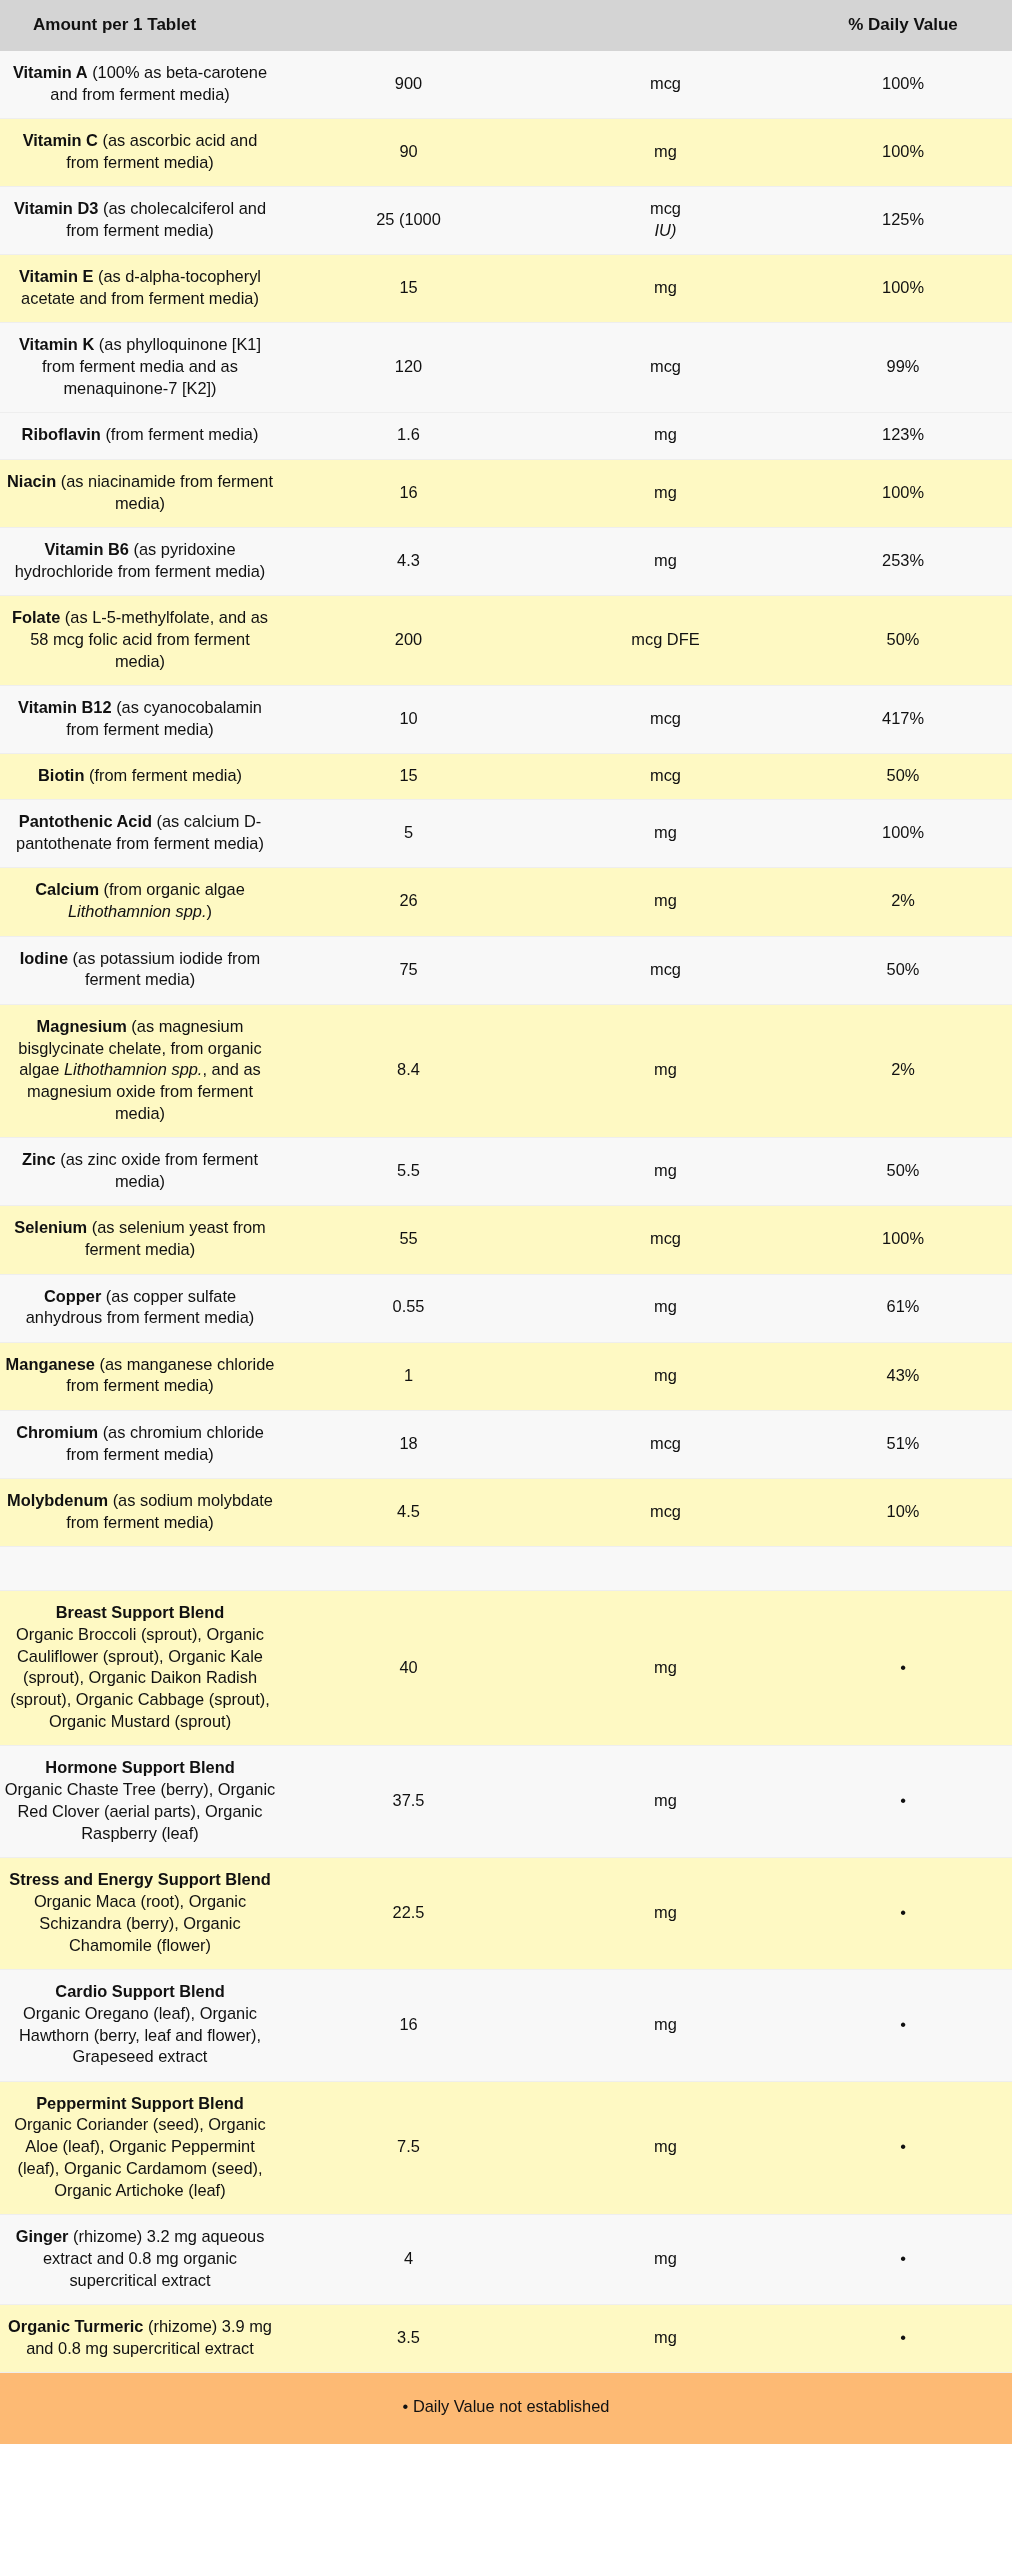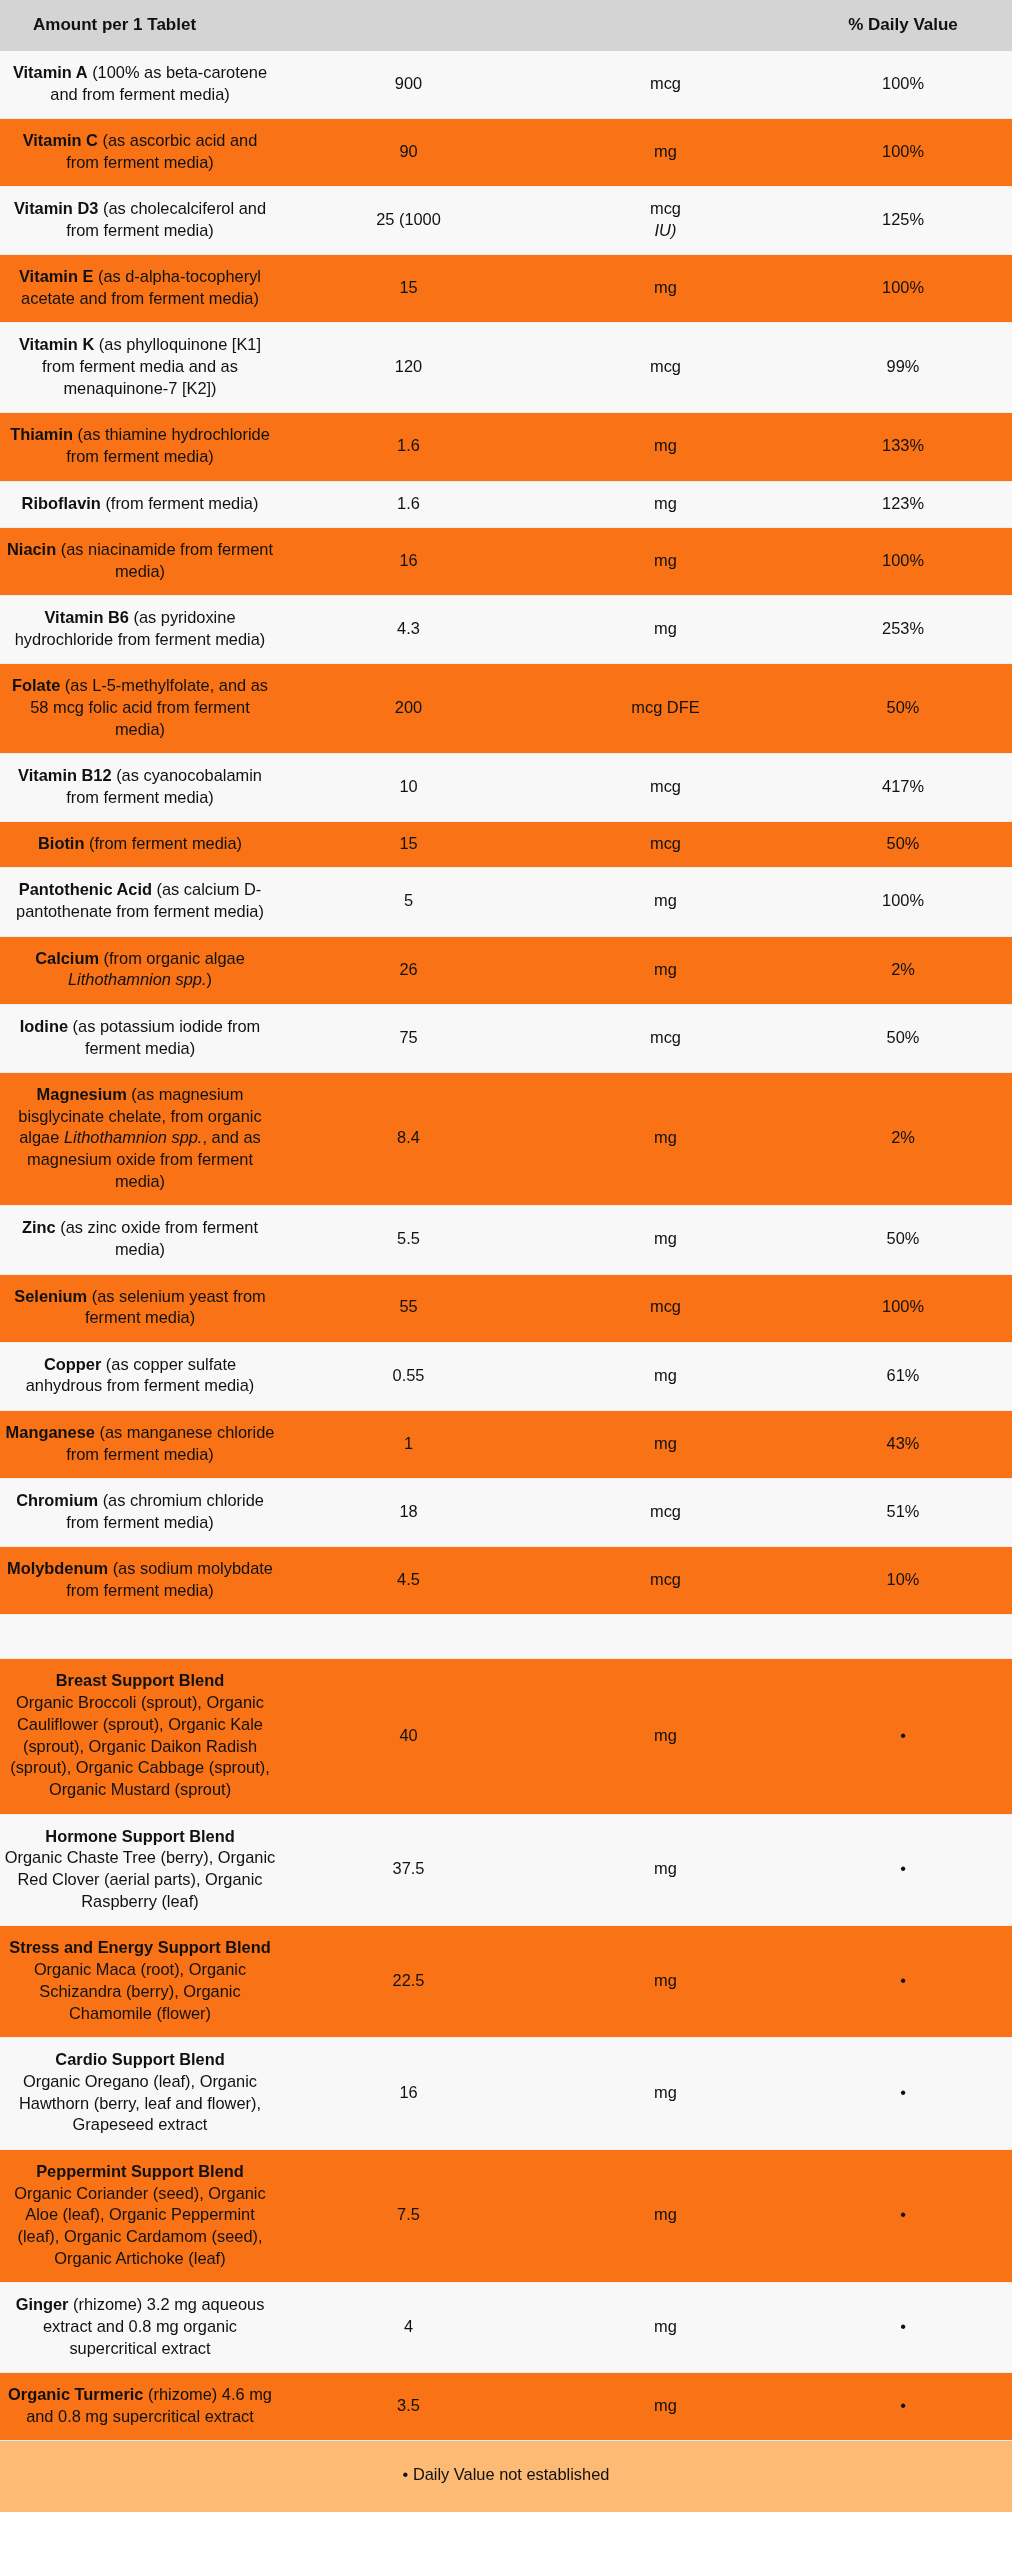--- a/index.html
+++ b/index.html
@@ -51,21 +51,21 @@
   }
 
   tbody tr.facts-row td {
     padding: 11px 4.7px 12.5px 4.7px;
     font-size: 16.4px;
     line-height: 1.33;
     vertical-align: middle;
   }
   tbody tr.facts-row { border-bottom: 0.8px solid #eeeeee; }
   tbody tr.row-odd  { background: #f8f8f8; }
-  tbody tr.row-even { background: #f97316; }
+  tbody tr.row-even { background: #fef9c3; }
 
   td.cell-name {
     text-align: center;
     padding-left: 6.2px;
     padding-right: 6.2px;
   }
   td.cell-name .nutrient {
     font-weight: bold;
   }
   td.cell-name .detail {
@@ -155,26 +155,20 @@
           <td class="cell-amount">15</td>
           <td class="cell-unit">mg</td>
           <td class="cell-dv">100%</td>
         </tr>
         <tr class="facts-row row-odd">
           <td class="cell-name"><span class="nutrient">Vitamin K</span><span class="detail"> (as phylloquinone [K1] from ferment media and as menaquinone-7 [K2])</span></td>
           <td class="cell-amount">120</td>
           <td class="cell-unit">mcg</td>
           <td class="cell-dv">99%</td>
         </tr>
-        <tr class="facts-row row-even">
-          <td class="cell-name"><span class="nutrient">Thiamin</span><span class="detail"> (as thiamine hydrochloride from ferment media)</span></td>
-          <td class="cell-amount">1.6</td>
-          <td class="cell-unit">mg</td>
-          <td class="cell-dv">133%</td>
-        </tr>
         <tr class="facts-row row-odd">
           <td class="cell-name"><span class="nutrient">Riboflavin</span><span class="detail"> (from ferment media)</span></td>
           <td class="cell-amount">1.6</td>
           <td class="cell-unit">mg</td>
           <td class="cell-dv">123%</td>
         </tr>
         <tr class="facts-row row-even">
           <td class="cell-name"><span class="nutrient">Niacin</span><span class="detail"> (as niacinamide from ferment media)</span></td>
           <td class="cell-amount">16</td>
           <td class="cell-unit">mg</td>
@@ -312,21 +306,21 @@
           <td class="cell-unit">mg</td>
           <td class="cell-dv"><span class="dagger">•</span></td>
         </tr>
         <tr class="facts-row blend-row row-odd">
           <td class="cell-name"><span class="nutrient">Ginger</span><span class="detail"> (rhizome) 3.2 mg aqueous extract and 0.8 mg organic supercritical extract</span></td>
           <td class="cell-amount">4</td>
           <td class="cell-unit">mg</td>
           <td class="cell-dv"><span class="dagger">•</span></td>
         </tr>
         <tr class="facts-row blend-row row-even">
-          <td class="cell-name"><span class="nutrient">Organic Turmeric</span><span class="detail"> (rhizome) 4.6 mg and 0.8 mg supercritical extract</span></td>
+          <td class="cell-name"><span class="nutrient">Organic Turmeric</span><span class="detail"> (rhizome) 3.9 mg and 0.8 mg supercritical extract</span></td>
           <td class="cell-amount">3.5</td>
           <td class="cell-unit">mg</td>
           <td class="cell-dv"><span class="dagger">•</span></td>
         </tr>
         <tr class="footnote-row">
           <td colspan="4">• Daily Value not established</td>
         </tr>
       </tbody>
   </table>
 </div>

